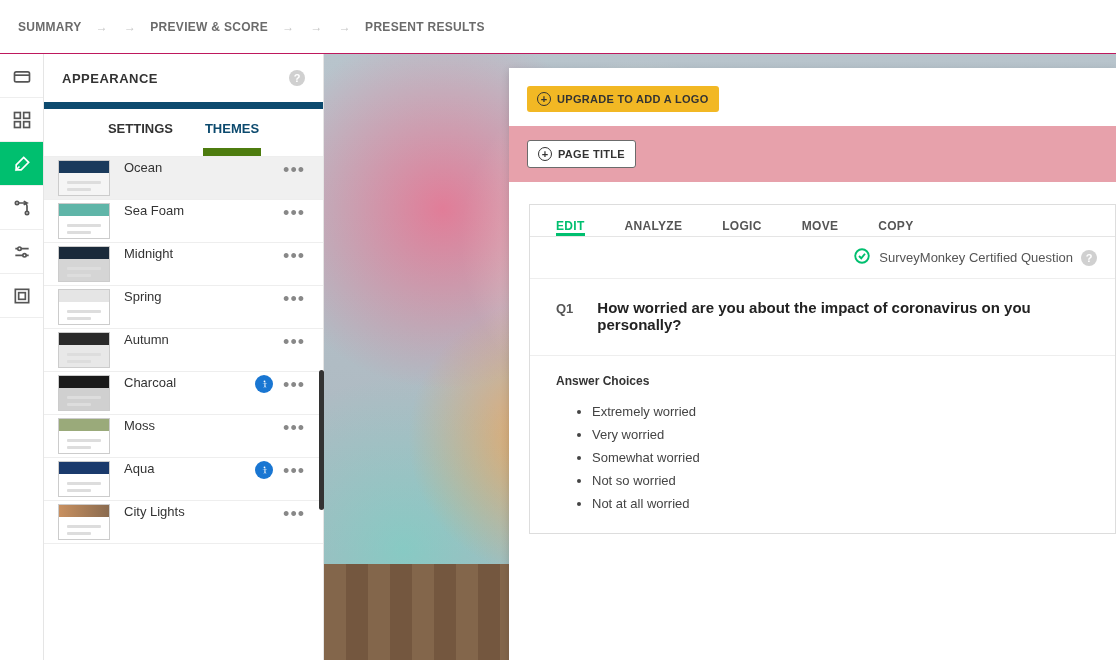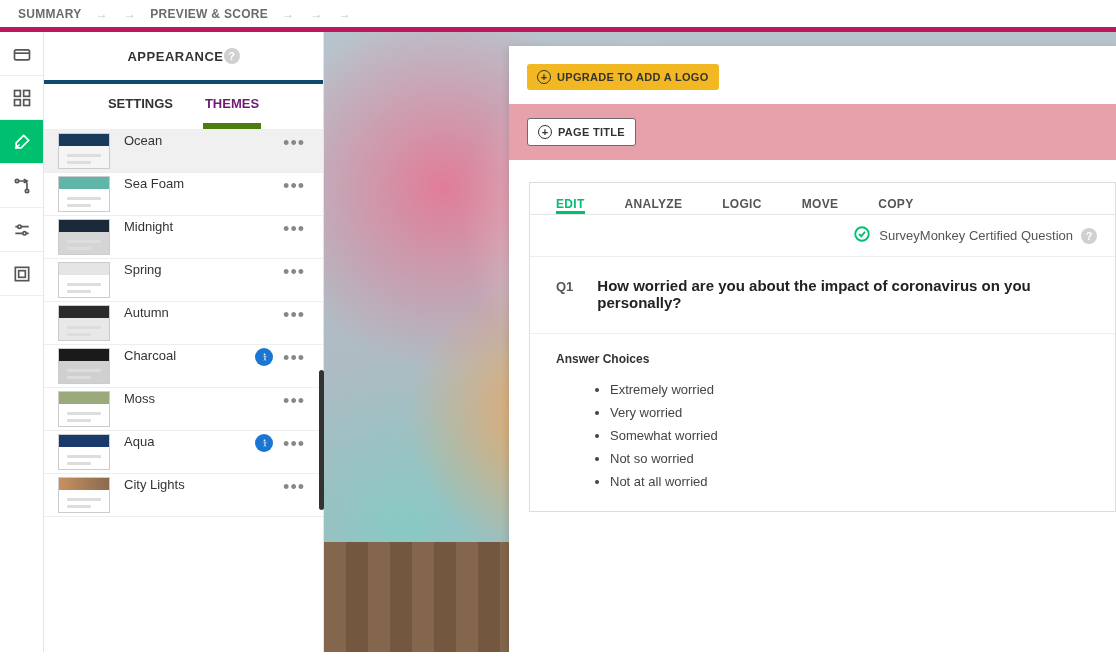--- a/index.html
+++ b/index.html
@@ -1,32 +1,32 @@
 <!DOCTYPE html>
 <html><head>
 <meta charset="utf-8">
 <style>
 *{box-sizing:border-box;margin:0;padding:0;font-family:-apple-system,BlinkMacSystemFont,"Segoe UI",Helvetica,Arial,sans-serif;}
 body{width:1116px;height:660px;overflow:hidden;background:#fff;color:#333;}
-.topnav{display:flex;align-items:center;height:32px;border-bottom:5px solid #be185d;padding:0 12px;font-size:12px;font-weight:600;letter-spacing:.3px;}
+.topnav{display:flex;align-items:center;height:54px;border-bottom:1px solid #be185d;padding:0 12px;font-size:12px;font-weight:600;letter-spacing:.3px;}
 .topnav .step{color:#6b6b6b;padding:10px 6px;cursor:pointer;}
 .topnav .step.active{color:#00bf6f;border-bottom:3px solid #00bf6f;}
 .topnav .arr{color:#c5c5c5;margin:0 8px;}
 .shell{display:flex;height:620px;}
 .rail{width:44px;background:#fff;border-right:1px solid #e5e5e5;display:flex;flex-direction:column;}
 .rail .ritem{height:44px;display:flex;align-items:center;justify-content:center;border-bottom:1px solid #eee;color:#555;cursor:pointer;}
 .rail .ritem.active{background:#00bf6f;color:#fff;}
 .rail svg{width:20px;height:20px;}
 .panel{width:280px;border-right:1px solid #e5e5e5;background:#fff;display:flex;flex-direction:column;}
-.panel-head{display:flex;align-items:center;justify-content:center;padding:16px 18px;border-bottom:4px solid #0c4a6e;}
+.panel-head{display:flex;align-items:center;justify-content:space-between;padding:16px 18px;border-bottom:7px solid #0c4a6e;}
 .panel-head h3{font-size:13px;font-weight:600;letter-spacing:.5px;color:#333;}
 .help{width:16px;height:16px;border-radius:50%;background:#d0d0d0;color:#fff;font-size:11px;display:flex;align-items:center;justify-content:center;font-weight:700;}
 .subtabs{display:flex;justify-content:center;gap:28px;border-bottom:1px solid #eee;}
 .subtab{font-size:13px;font-weight:600;color:#333;padding:12px 2px;cursor:pointer;}
-.subtab.active{color:#701a75;border-bottom:6px solid #4d7c0f;}
+.subtab.active{color:#0c4a6e;border-bottom:8px solid #4d7c0f;}
 .themes{flex:1;overflow-y:auto;}
 .theme{display:flex;padding:3px 14px;border-bottom:1px solid #eee;cursor:pointer;background:#fff;}
 .theme.sel{background:#f0f0f0;}
 .thumb{width:52px;height:36px;border:1px solid #ccc;margin-right:14px;position:relative;overflow:hidden;background:#fff;flex-shrink:0;}
 .thumb .top{position:absolute;top:0;left:0;right:0;height:12px;}
 .thumb .body{position:absolute;top:12px;left:0;right:0;bottom:0;background:#f5f5f5;}
 .thumb .line{position:absolute;left:8px;right:8px;height:3px;background:#ddd;border-radius:1px;}
 .tname{flex:1;font-size:13px;color:#333;}
 .acc{width:18px;height:18px;border-radius:50%;background:#1976d2;margin-right:6px;display:flex;align-items:center;justify-content:center;}
 .acc svg{width:11px;height:11px;fill:#fff;}
@@ -54,34 +54,35 @@
 .qtab.active{color:#00bf6f;border-bottom:3px solid #00bf6f;}
 .cert{display:flex;align-items:center;justify-content:flex-end;gap:8px;padding:10px 18px;border-bottom:1px solid #eee;font-size:13px;color:#555;}
 .cert .chk{color:#00bf6f;}
 .qbody{padding:20px 26px 8px;}
 .qtype{color:#6b6b6b;font-size:14px;margin-left:26px;margin-bottom:18px;}
 .qrow{display:flex;gap:24px;align-items:baseline;margin-bottom:14px;}
 .qnum{font-size:13px;font-weight:700;color:#555;}
 .qtext{font-size:15px;font-weight:700;color:#222;}
 .ans{border-top:1px solid #eee;padding:18px 26px;}
 .ans h4{font-size:12px;font-weight:700;margin-bottom:12px;}
-.ans ul{list-style:disc;margin-left:54px;}
+.ans ul{list-style:disc;margin-left:36px;}
 .ans li{font-size:13px;color:#444;padding:4px 0;}
 </style>
 </head>
 <body>
 
 <div class="topnav" id="topnav">
     <div class="step">SUMMARY</div>
     <div class="arr">→</div>
     <div class="arr">→</div>
     <div class="step">PREVIEW &amp; SCORE</div>
     <div class="arr">→</div>
     <div class="arr">→</div>
     <div class="arr">→</div>
+    <div class="step">PRESENT RESULTS</div>
   </div>
 
 <div class="shell">
  <div class="rail">
   <div class="ritem">
         <svg viewBox="0 0 24 24" fill="none" stroke="currentColor" stroke-width="2">
           <rect x="3" y="7" width="18" height="12" rx="2"></rect>
           <path d="M3 11h18"></path>
         </svg>
       </div>

